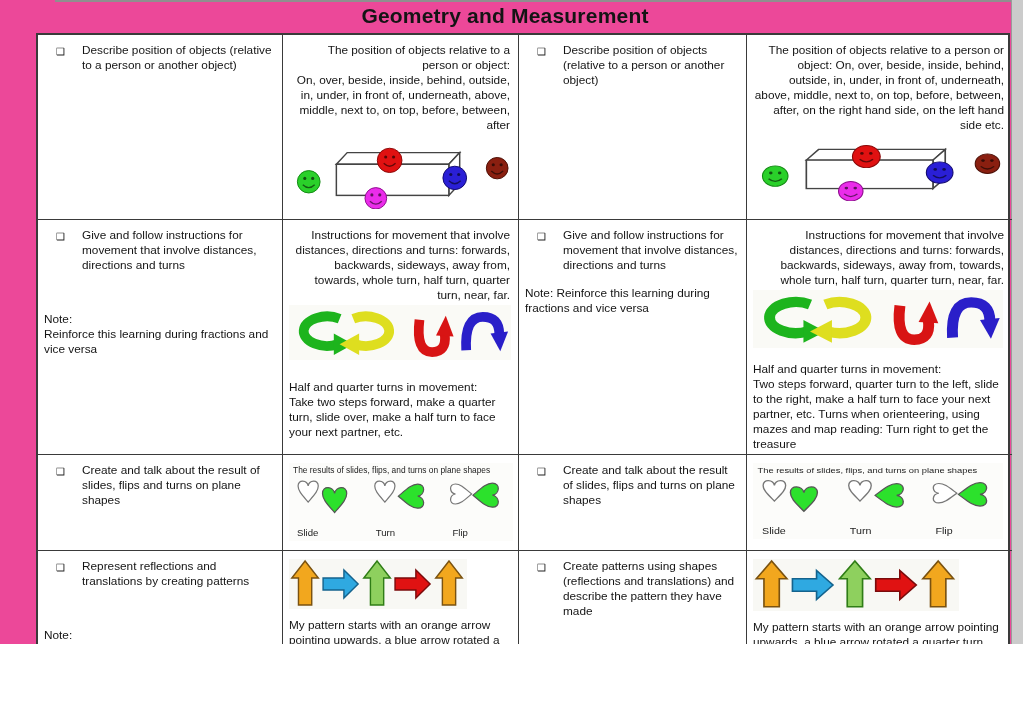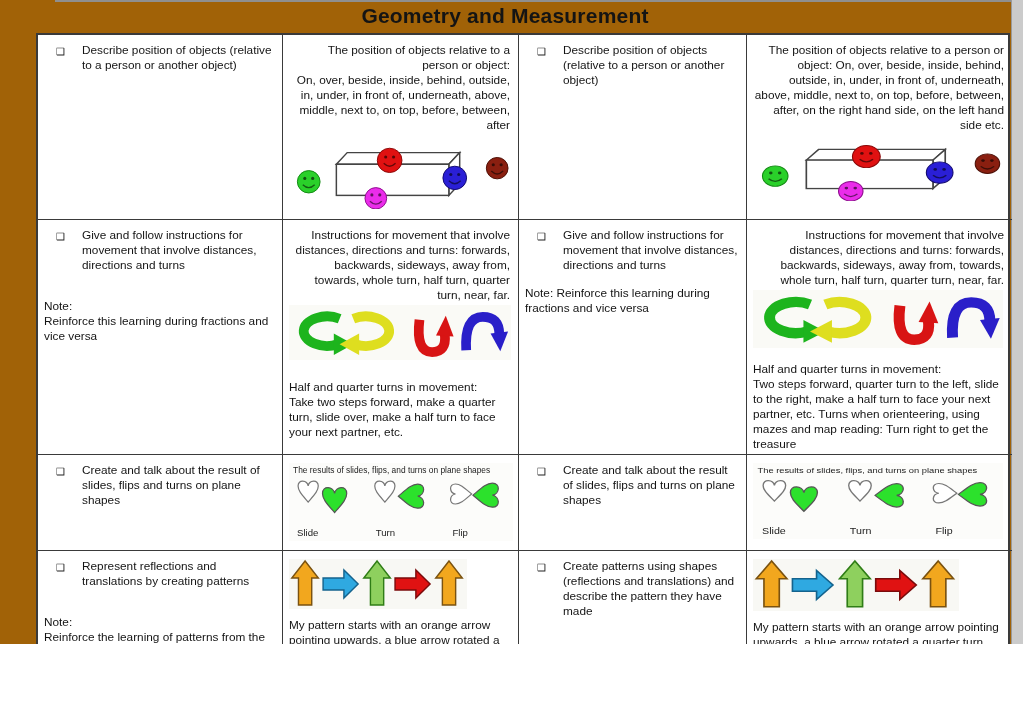--- a/index.html
+++ b/index.html
@@ -1,33 +1,33 @@
 <!DOCTYPE html>
 <html><head>
 <meta charset="utf-8">
 <style>
   html,body{margin:0;padding:0;background:#ffffff;}
-  .page{position:relative;width:1023px;height:644px;background:#a16207;overflow:hidden;
+  .page{position:relative;width:1023px;height:644px;background:#ec4899;overflow:hidden;
         font-family:"Liberation Sans",sans-serif;color:#141414;}
   .top-edge{position:absolute;left:55px;top:0;right:0;height:2px;background:#8f8f8f;}
   .right-edge{position:absolute;top:0;right:0;width:11px;height:704px;background:#cbcbcb;border-left:1px solid #9a9a9a;}
   .title{position:absolute;top:4px;left:0;width:1010px;text-align:center;
          font-size:21px;font-weight:bold;letter-spacing:0.2px;}
   .grid{position:absolute;left:36px;top:33px;width:974px;height:633px;
         display:grid;grid-template-columns:245px 236px 228px 265px;
         grid-template-rows:185px 235px 96px 117px;
         border:2px solid #3a3a3a;box-sizing:border-box;background:#fff;}
   .c{border-right:1.5px solid #3a3a3a;border-bottom:1.5px solid #3a3a3a;
      box-sizing:border-box;padding:8px 8px 4px 6px;overflow:hidden;
      font-size:11.8px;line-height:15px;}
   .c.last-col{border-right:none;}
   .c.last-row{border-bottom:none;}
   .bullet-item{display:flex;padding-left:12px;}
   .bullet-item .glyph{flex:0 0 26px;font-size:10px;padding-top:1px;color:#222;}
-  .note{margin-top:26px;white-space:pre-line;}
+  .note{margin-top:39px;white-space:pre-line;}
   .note-sm{margin-top:13px;white-space:pre-line;}
   .pre{white-space:pre-line;text-align:right;}
   .txt2{margin-top:20px;white-space:pre-line;}
   .txt2-tight{margin-top:14px;white-space:pre-line;}
   .ill{display:block;}
   .footer-page{position:absolute;left:44px;top:676px;font-size:13px;font-weight:bold;}
   .footer-right{position:absolute;right:15px;top:676px;font-size:17px;
                 font-weight:bold;font-style:italic;}
   svg text{font-family:"Liberation Sans",sans-serif;}
 </style>

